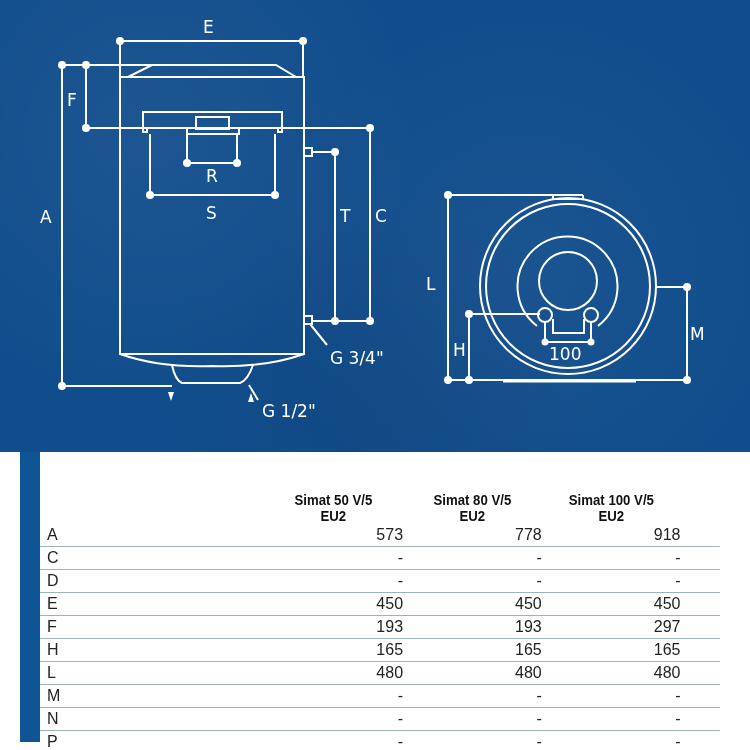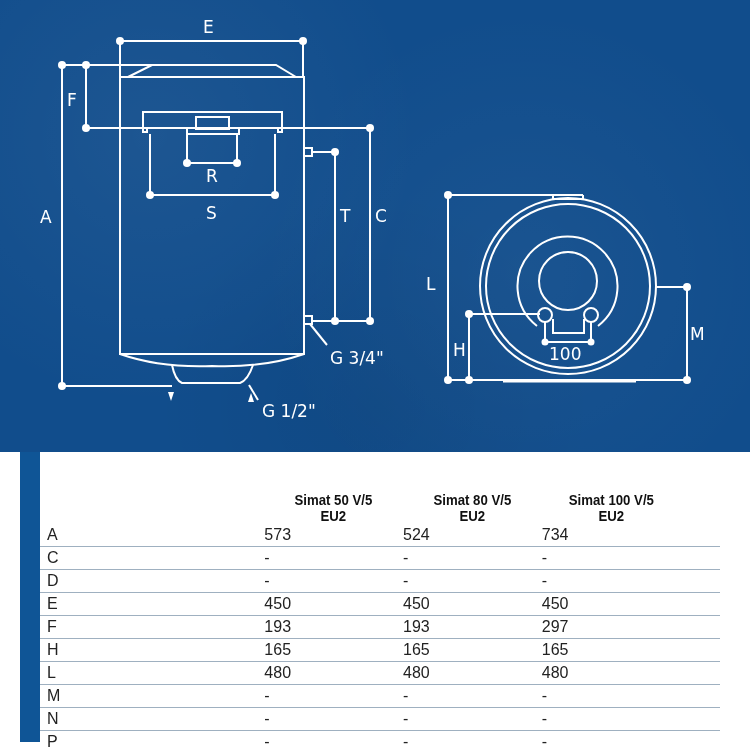--- a/index.html
+++ b/index.html
@@ -9,21 +9,21 @@
                      radial-gradient(circle at 70% 60%,rgba(255,255,255,0.04),transparent 45%),
                      radial-gradient(circle at 50% 90%,rgba(0,0,0,0.06),transparent 40%);}
   .diagram svg{position:absolute;left:0;top:0;}
   .lbl{font-family:"DejaVu Sans",sans-serif;fill:#ffffff;font-size:17px;}
   .sidebar{position:absolute;left:20px;top:452px;width:20px;height:290px;background:#0f5596;}
   .table-wrap{position:absolute;left:40px;top:472px;width:680px;}
   table{border-collapse:collapse;width:100%;font-family:"Liberation Sans",sans-serif;}
   th{font-weight:bold;font-size:15px;color:#111;line-height:16px;padding:8px 0 0 0;height:44px;vertical-align:bottom;text-align:center;transform:scaleX(0.88);}
   td{font-size:16px;color:#222;height:22px;padding:0;border-bottom:1.5px solid #9fb0c0;}
   td.key{text-align:left;padding-left:7px;width:220px;}
-  td.val{text-align:left;width:140px;}
+  td.val{text-align:right;width:140px;}
   td.pad{width:40px;}
   th.pad{width:40px;}
 </style>
 </head>
 <body>
 
 <div class="diagram">
   <svg width="750" height="452" viewBox="0 0 750 452">
     <g stroke="#ffffff" stroke-width="2" fill="none">
 
@@ -133,22 +133,22 @@
         <th class="val-h"><span>Simat 50 V/5</span><br><span>EU2</span></th>
         <th class="val-h"><span>Simat 80 V/5</span><br><span>EU2</span></th>
         <th class="val-h"><span>Simat 100 V/5</span><br><span>EU2</span></th>
         <th class="pad"></th>
       </tr>
     </thead>
     <tbody>
       <tr>
           <td class="key">A</td>
           <td class="val">573</td>
-          <td class="val">524</td>
-          <td class="val">734</td>
+          <td class="val">778</td>
+          <td class="val">918</td>
           <td class="pad"></td>
         </tr>
       <tr>
           <td class="key">C</td>
           <td class="val">-</td>
           <td class="val">-</td>
           <td class="val">-</td>
           <td class="pad"></td>
         </tr>
       <tr>

